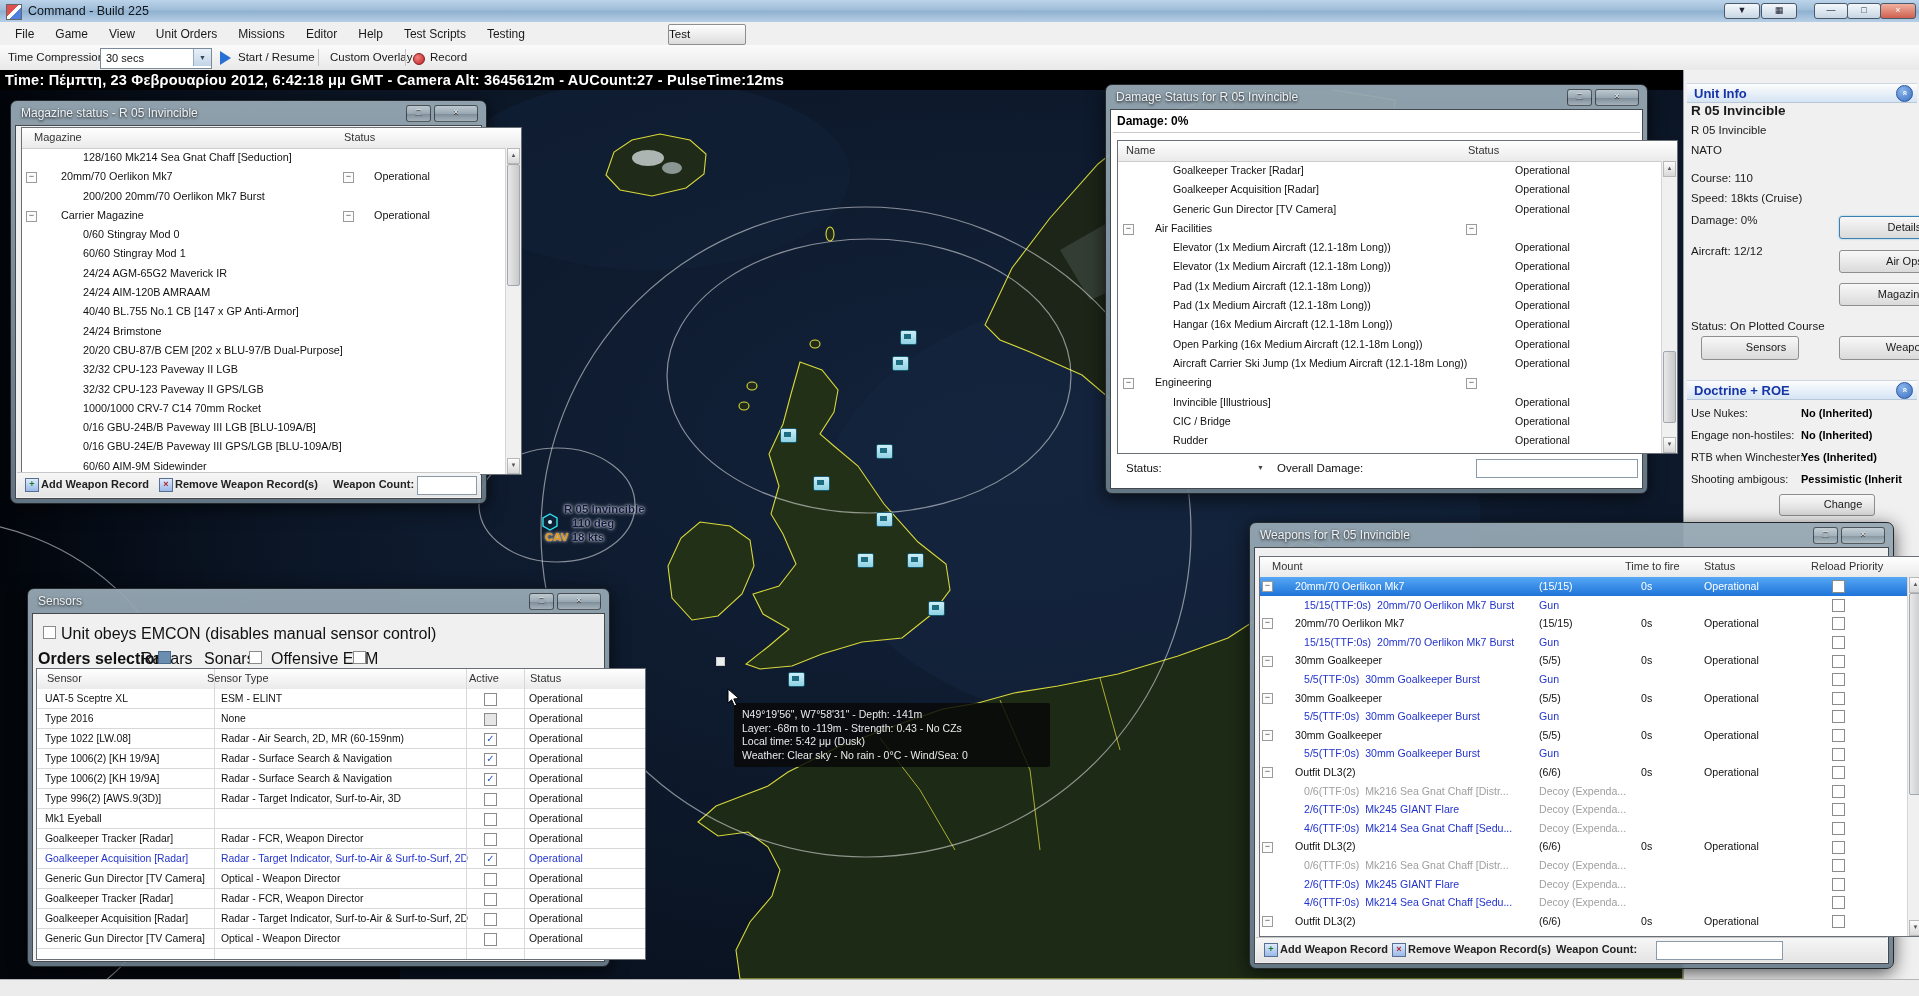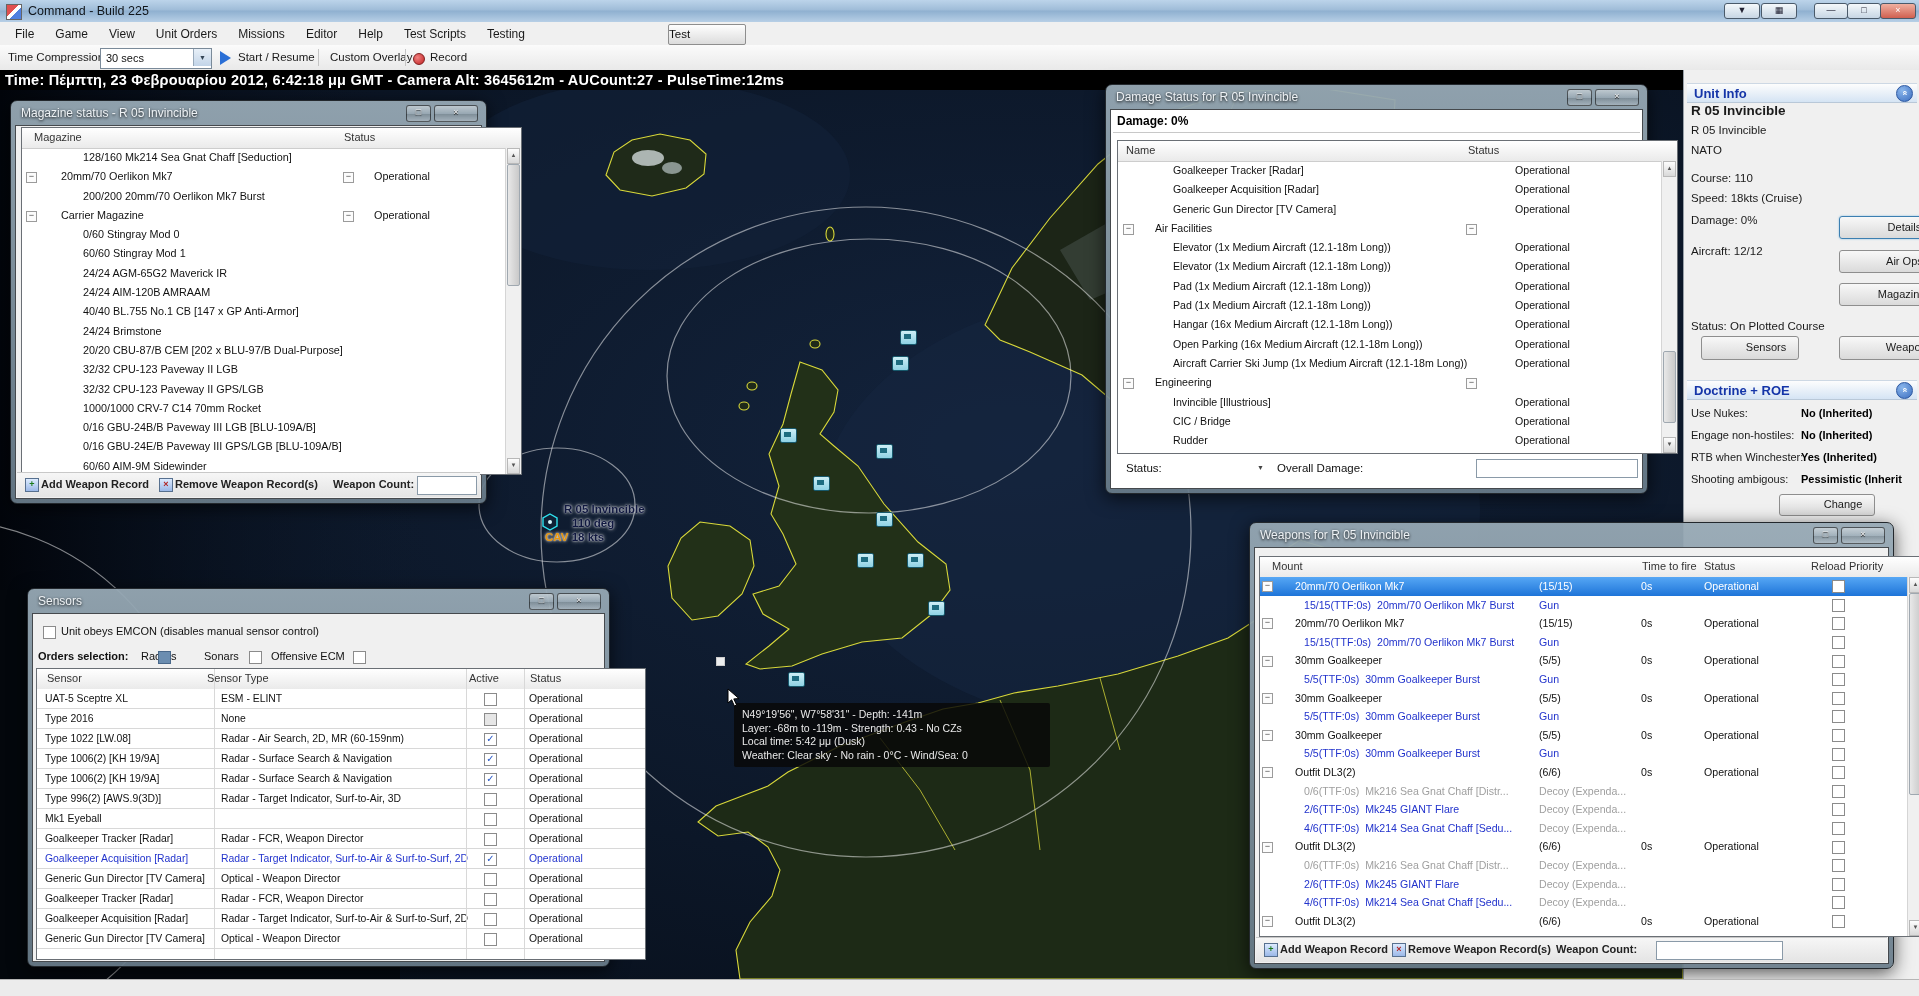--- a/index.html
+++ b/index.html
@@ -91,21 +91,21 @@
   #mag-rows .nm1{left:39px}#mag-rows .nm2{left:61px}
   #mag-rows .exp.r{left:321px}#mag-rows .stx{left:352px}
   .wfoot{position:absolute;left:1px;right:1px;bottom:1px;background:linear-gradient(#f6f6f6,#e4e4e4);
     border-top:1px solid #c8c8c8;}
   .wfoot .fl{position:absolute;top:5px;font-size:11px;font-weight:bold;color:#222;white-space:nowrap;}
   .fico{position:absolute;top:5px;width:12px;height:12px;border:1px solid #57708f;
     background:linear-gradient(#dcebff,#9bb8e8);font-size:9px;line-height:11px;text-align:center;font-weight:bold;}
   .fico.add{color:#1a7a1a;}.fico.rem{color:#b02020;}
   .finput{position:absolute;background:#fff;border:1px solid #8a9aa8;height:17px;}
   
-  #sen-win .opt{position:absolute;font-size:11px;color:#111;}
+  #sen-win .opt{position:absolute;font-size:16px;color:#111;}
   #sen-table{position:absolute;background:#fff;border:1px solid #6a6f75;}
   .vdiv{position:absolute;top:0;bottom:0;width:1px;background:#d8d8d8;}
   #sen-rows .srow{position:relative;height:19px;line-height:19px;border-bottom:1px solid #d8d8d8;background:#fff;}
   #sen-rows .c1{left:8px}#sen-rows .c2{left:184px}#sen-rows .c4{left:492px}
   #sen-rows .cb{left:447px}
   #sen-rows .srow.sel .cell{color:#2233cc;}
   #sen-rows .cell{font-size:10.4px;}
   
   #dmg-rows .drow{position:relative;height:19.3px;line-height:19.3px;}
   #dmg-rows .exp{left:5px}#dmg-rows .gnm{left:37px}#dmg-rows .cnm{left:55px}
@@ -634,21 +634,21 @@
   <div class="fwin" id="wpn-win" style="left:1249px;top:522px;width:643px;height:445px">
     <span class="ft">Weapons for R 05 Invincible</span>
     <div class="tbtns" style="right:8px">
       <span class="tb sm">□</span>
       <span class="tb cl">×</span>
     </div>
     <div class="fbody">
       <div class="list" style="left:4px;top:8px;width:627px;height:379px">
         <div class="lhead">
           <span style="left:12px">Mount</span>
-          <span style="left:382px">Time to fire</span>
+          <span style="left:365px">Time to fire</span>
           <span style="left:444px">Status</span>
           <span style="left:551px">Reload Priority</span>
         </div>
         <div class="rows" id="wpn-rows" style="top:20px;bottom:0;right:15px">
             <div class="wrow sel">
               <span class="exp">−</span>
               <span class="cell nm">20mm/70 Oerlikon Mk7</span>
               <span class="cell qty">(15/15)</span>
               <span class="cell ttf">0s</span>
               <span class="cell stx">Operational</span>

